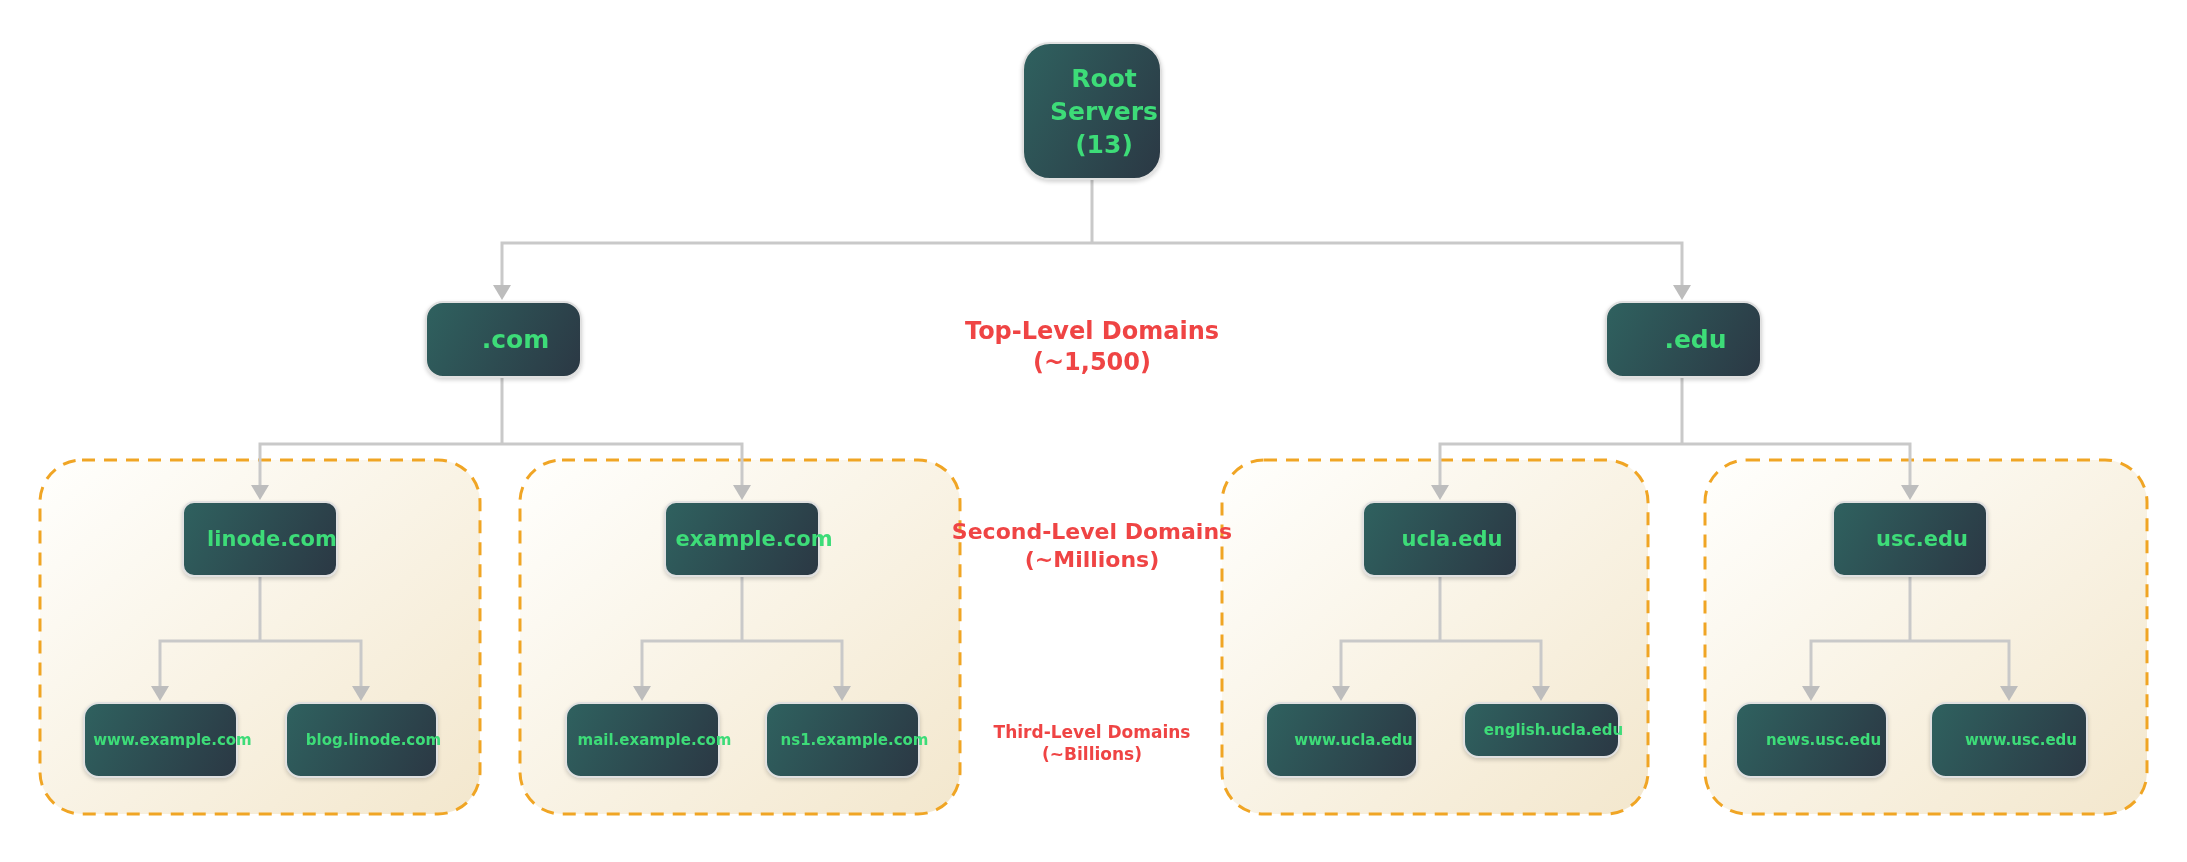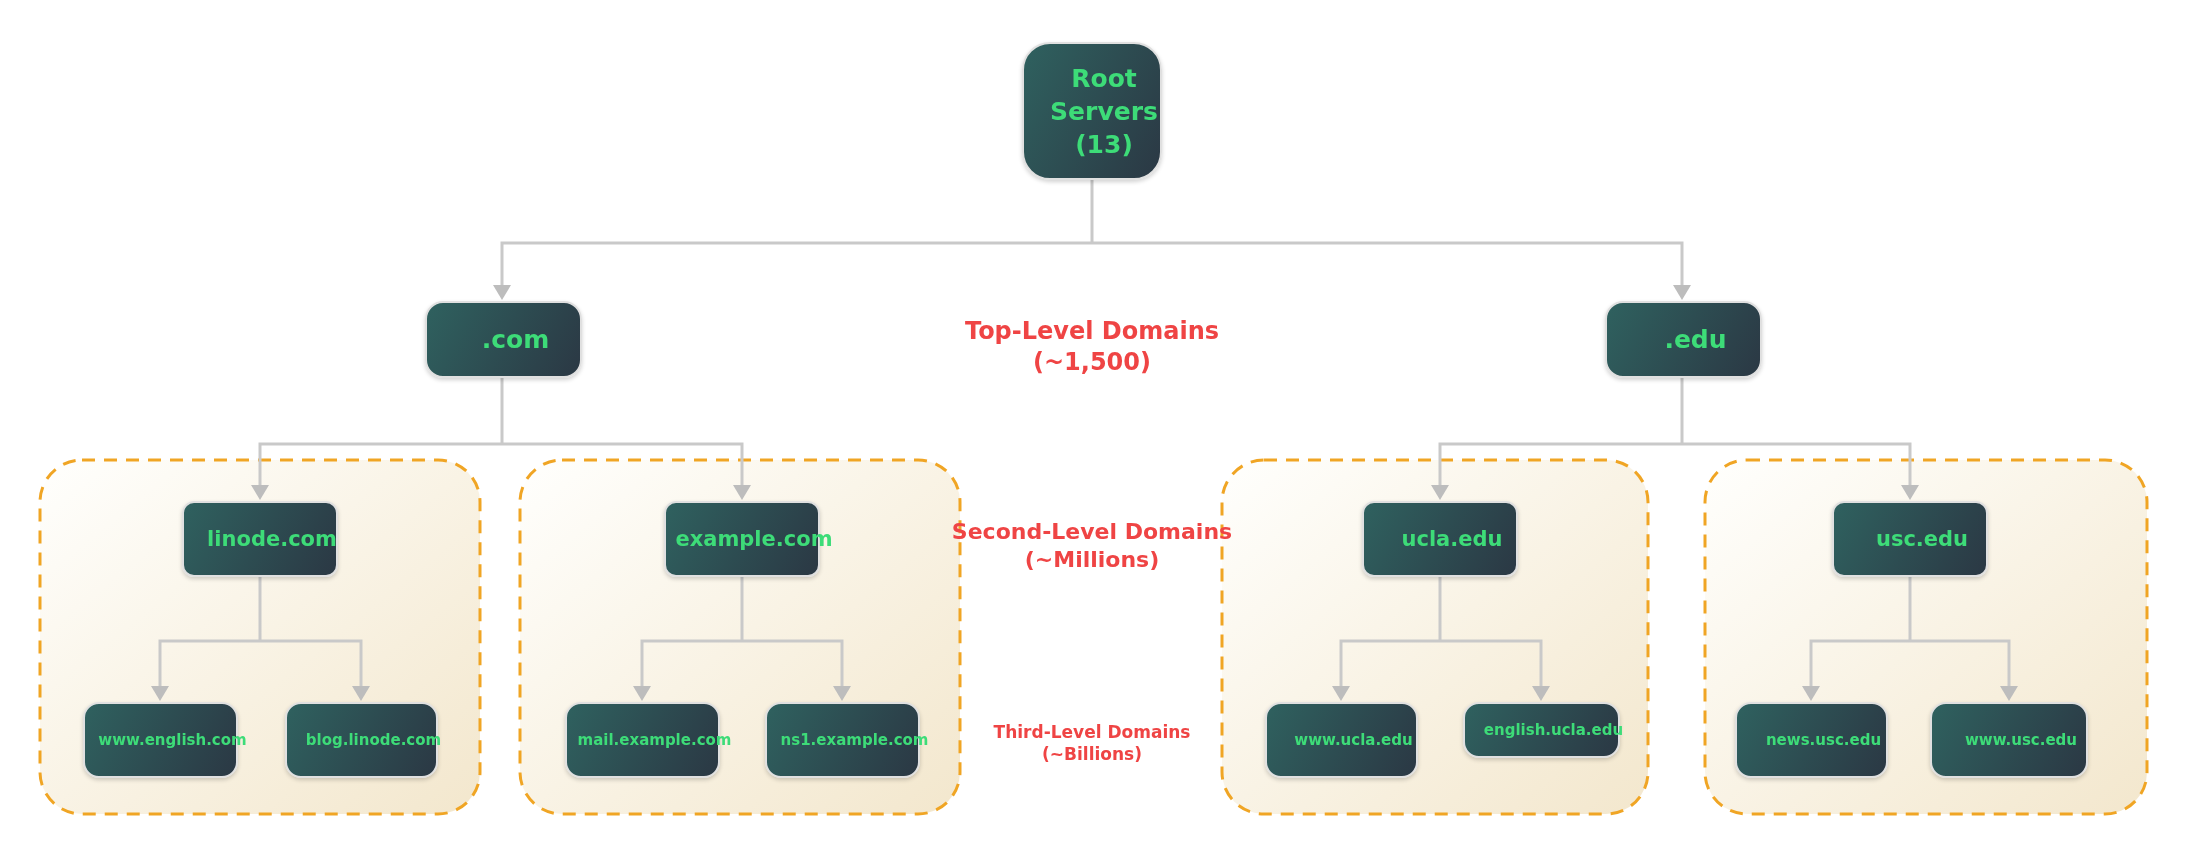--- a/index.html
+++ b/index.html
@@ -107,21 +107,21 @@
     <span>example.com</span>
   </div>
   <div class="node node-sld" style="left:1362px;top:501px;width:156px;height:76px;">
     <span>ucla.edu</span>
   </div>
   <div class="node node-sld" style="left:1832px;top:501px;width:156px;height:76px;">
     <span>usc.edu</span>
   </div>
 
   <div class="node node-tl" style="left:83px;top:702px;width:155px;height:76px;">
-    <span>www.english.com</span>
+    <span>www.example.com</span>
   </div>
   <div class="node node-tl" style="left:285px;top:702px;width:153px;height:76px;">
     <span>blog.linode.com</span>
   </div>
   <div class="node node-tl" style="left:565px;top:702px;width:155px;height:76px;">
     <span>mail.example.com</span>
   </div>
   <div class="node node-tl" style="left:765px;top:702px;width:155px;height:76px;">
     <span>ns1.example.com</span>
   </div>

